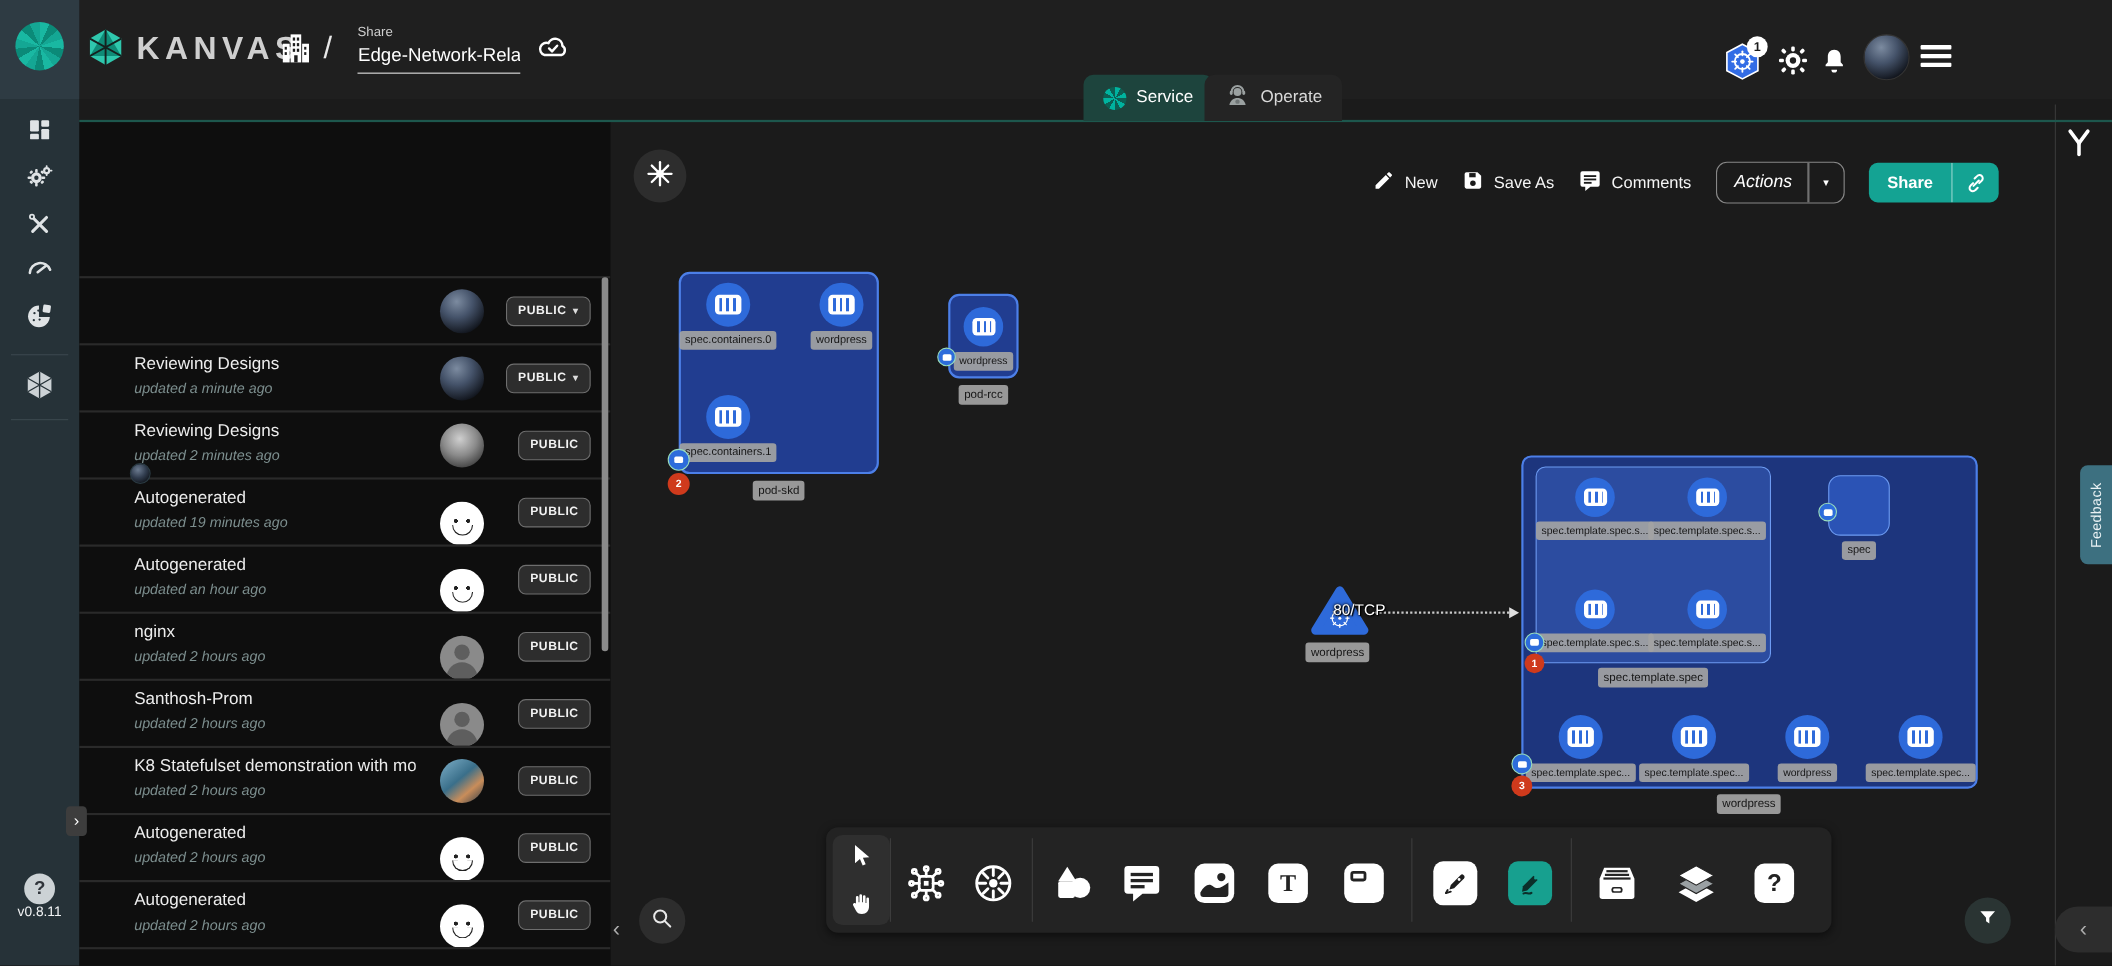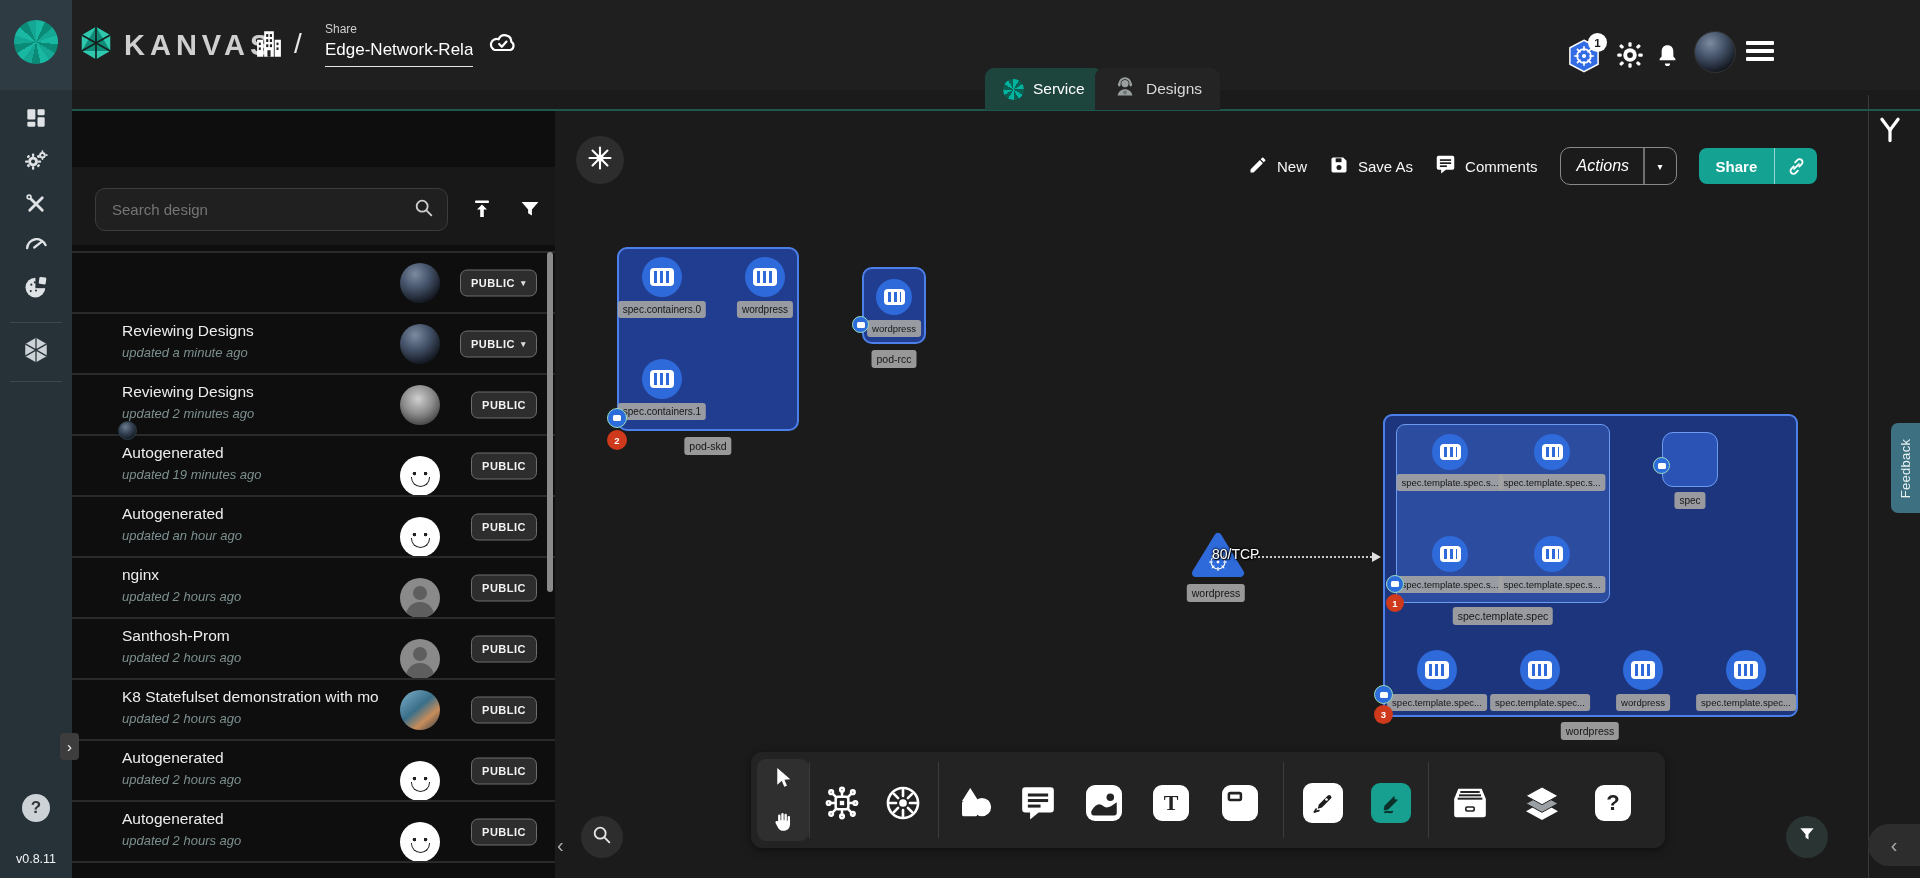--- a/index.html
+++ b/index.html
@@ -225,21 +225,21 @@
     <div class="rail-icon" style="top:337px">
       <span><svg width="30" height="30" viewBox="0 0 24 24">
             <polygon points="12,2.2 20.6,7.1 20.6,16.9 12,21.8 3.4,16.9 3.4,7.1" fill="#ccd2d5"></polygon>
             <path d="M12 2.2v19.6M3.4 7.1l17.2 9.8M20.6 7.1L3.4 16.9" stroke="#263238" stroke-width="1"></path>
           </svg></span>
     </div>
     <div class="rail-div" style="top:381px"></div>
     <div class="rail-help" style="top:794px">
         <span>?</span>
       </div>
-    <div class="rail-version" style="top:852px">v0.8.11</div>
+    <div class="rail-version" style="top:822px">v0.8.11</div>
   </nav>
 
   <header class="header">
     <div class="brand-wrap">
       <span><svg width="38" height="38" viewBox="0 0 24 24">
             <polygon points="12,1.8 21,7 21,17 12,22.2 3,17 3,7" fill="#2fc7ad"></polygon>
             <path d="M12 1.8L21 17H3z" fill="#0f8b77"></path>
             <path d="M12 1.8v20.4M3 7l18 10M21 7L3 17" stroke="#15211f" stroke-width="1.1"></path>
           </svg></span>
       <span class="brand-text">KANVAS</span>
@@ -332,46 +332,24 @@
     <span><svg width="24" height="24" viewBox="0 0 24 24">
           <g fill="#9aa0a0">
             <circle cx="12" cy="8.6" r="3.6"></circle>
             <path d="M4.6 20.5c.9-4.2 3.8-6.3 7.4-6.3s6.5 2.1 7.4 6.3z"></path>
             <path d="M6.6 8.6a5.4 5.4 0 0 1 10.8 0" stroke="#9aa0a0" stroke-width="1.9" fill="none"></path>
             <rect x="5" y="7.4" width="2.6" height="4" rx="1.3"></rect>
             <rect x="16.4" y="7.4" width="2.6" height="4" rx="1.3"></rect>
             <circle cx="12" cy="17.4" r="2" fill="#6f7576"></circle>
           </g>
         </svg></span>
-    <span>Designs</span>
+    <span>Operate</span>
   </div>
 
   <aside class="panel">
-    <div class="panel-search-zone">
-      <div class="search-box">
-        <input placeholder="Search design" style="">
-        <span><svg width="22" height="22" viewBox="0 0 24 24">
-              <circle cx="10" cy="10" r="6" stroke="#cfcfcf" stroke-width="2" fill="none"></circle>
-              <line x1="14.6" y1="14.6" x2="20" y2="20" stroke="#cfcfcf" stroke-width="2" stroke-linecap="round"></line>
-            </svg></span>
-      </div>
-      <span class="sz-ic" style="left:388px">
-          <svg width="24" height="24" viewBox="0 0 24 24">
-            <g fill="#fff">
-              <rect x="5" y="2.6" width="14" height="2.4" rx="1"></rect>
-              <path d="M12 6.6l5 5h-3.2V19h-3.6v-7.4H7z"></path>
-            </g>
-          </svg>
-        </span>
-      <span class="sz-ic" style="left:436px">
-          <svg width="24" height="24" viewBox="0 0 24 24">
-            <path d="M3.6 4h16.8l-6.5 7.4v6.2l-3.8-2.3v-3.9z" fill="#fff"></path>
-          </svg>
-        </span>
-    </div>
 
     <div class="list">
       <div class="row">
         <span class="row-avatar av-batman"></span>
         <button class="vis-badge">
             <span>PUBLIC</span>
             <span class="vis-caret">▾</span>
           </button>
       </div>
       <div class="row">

